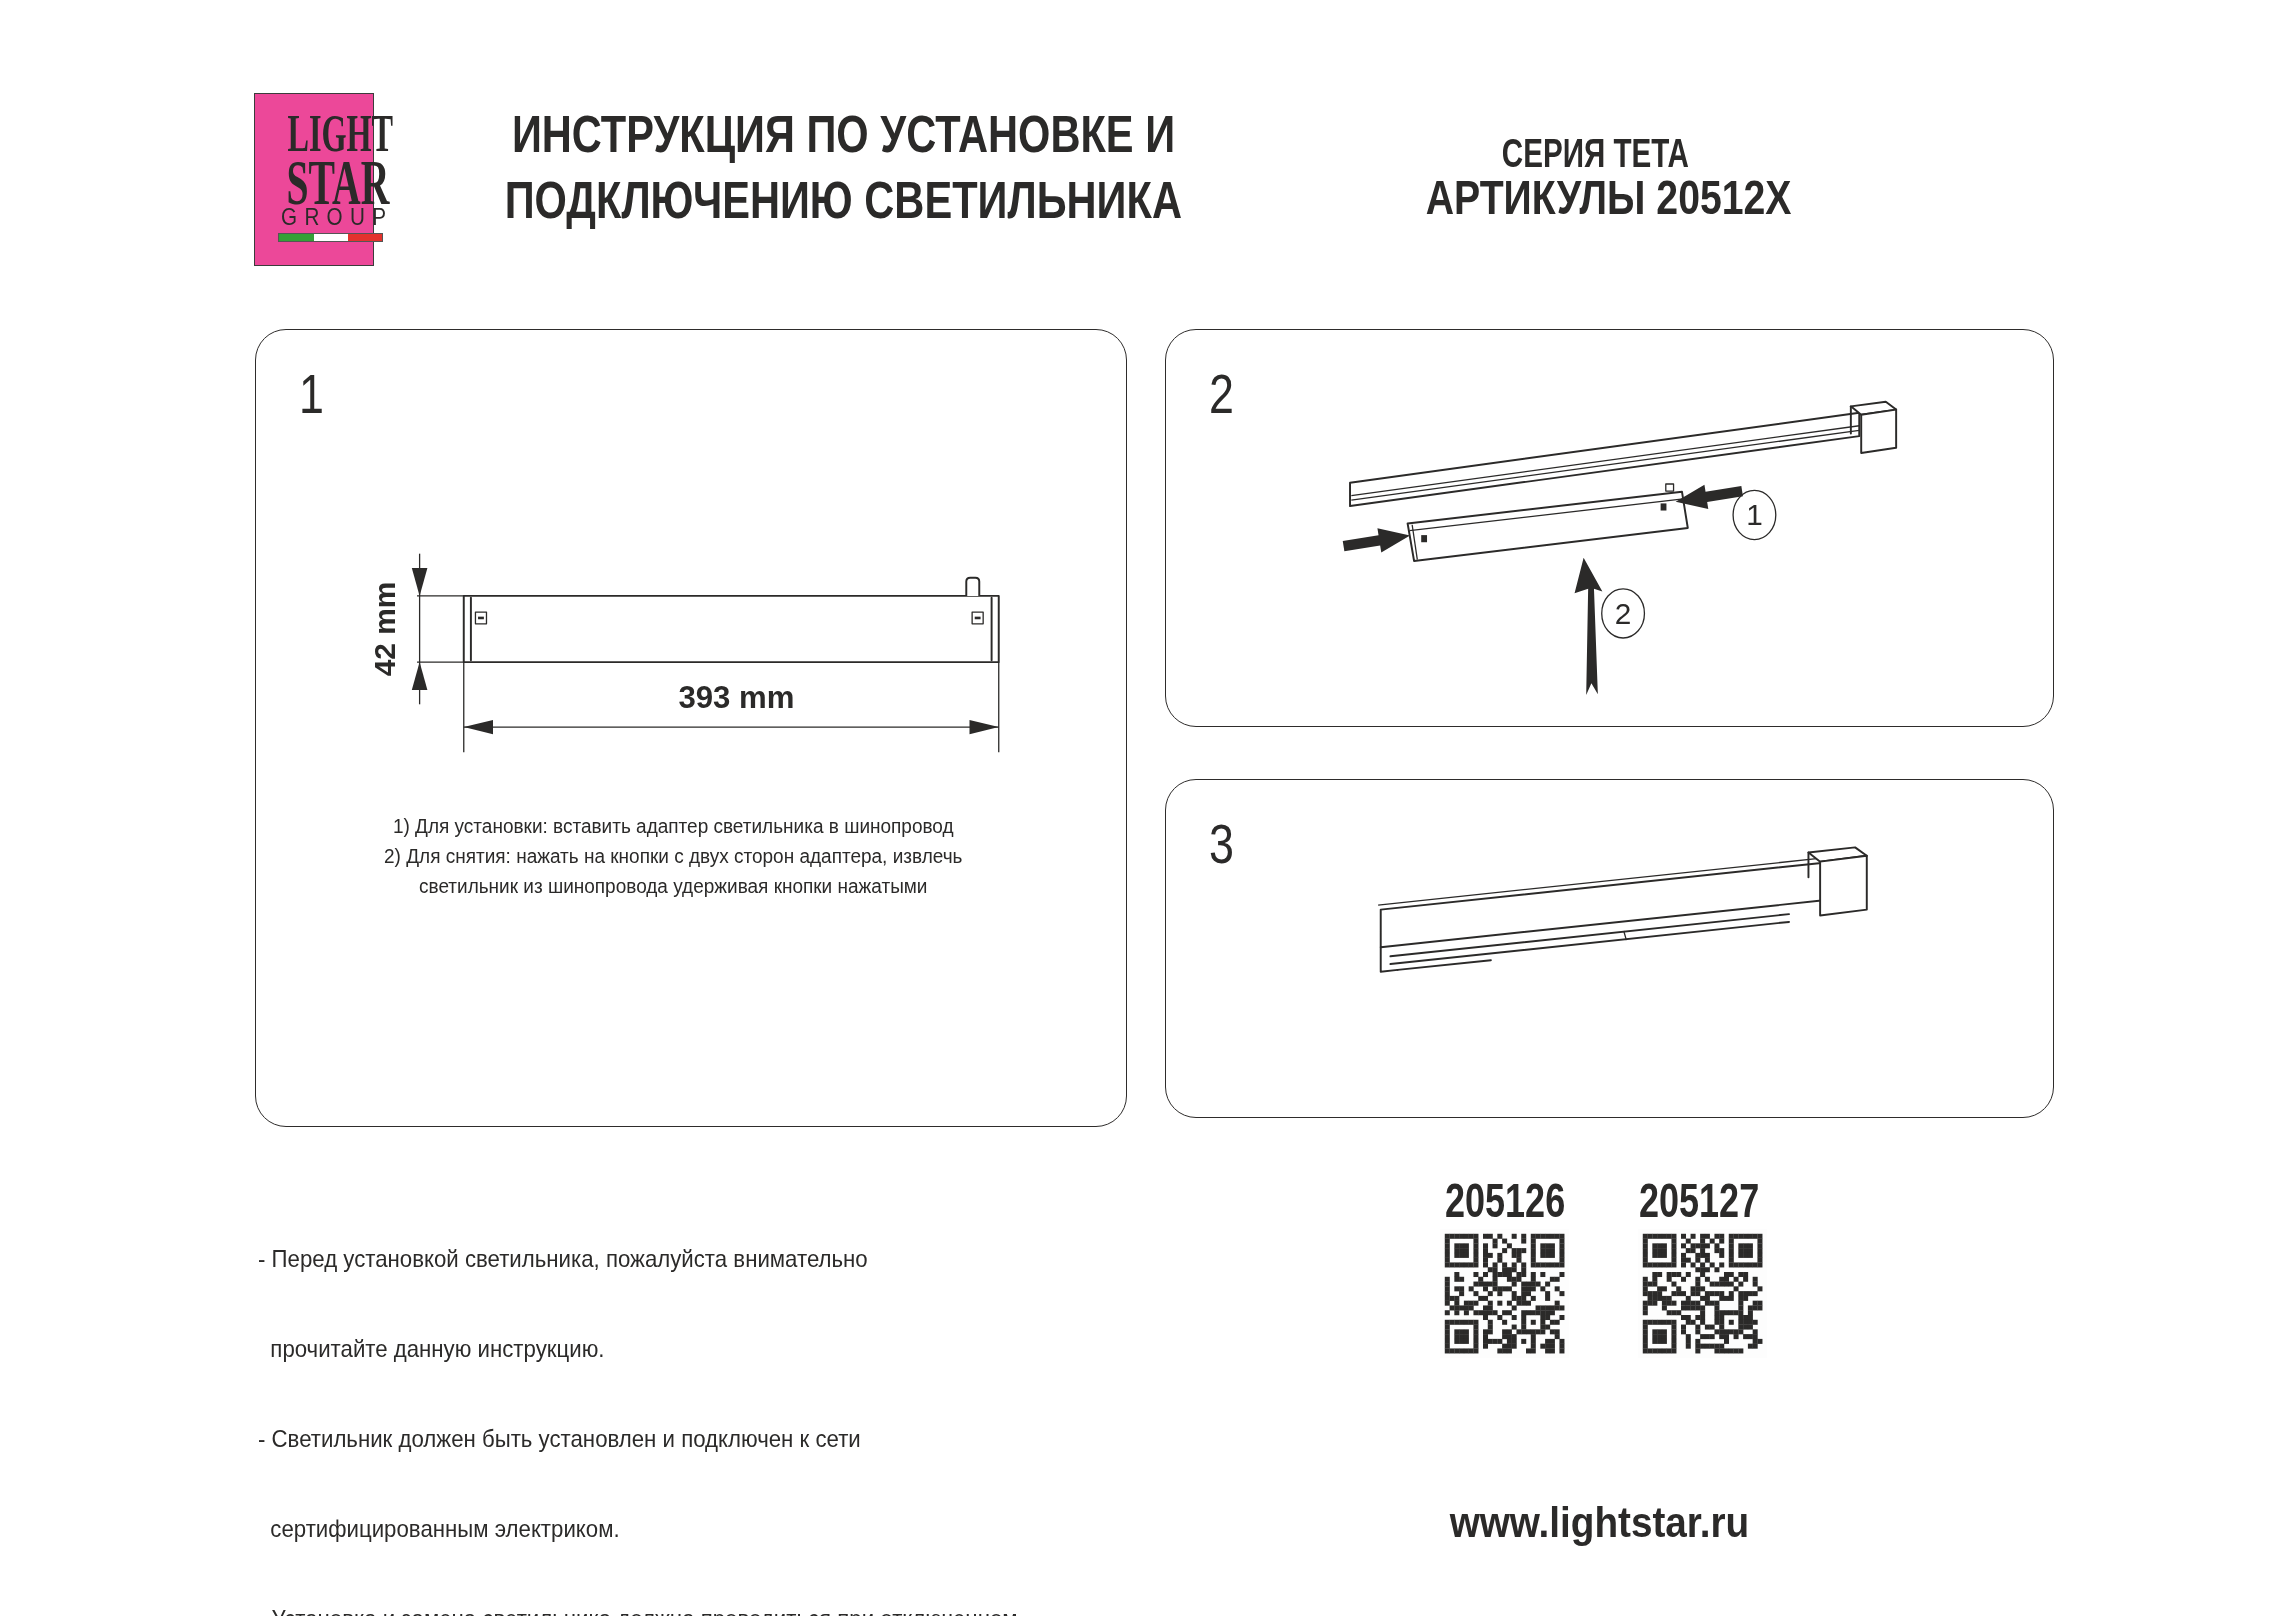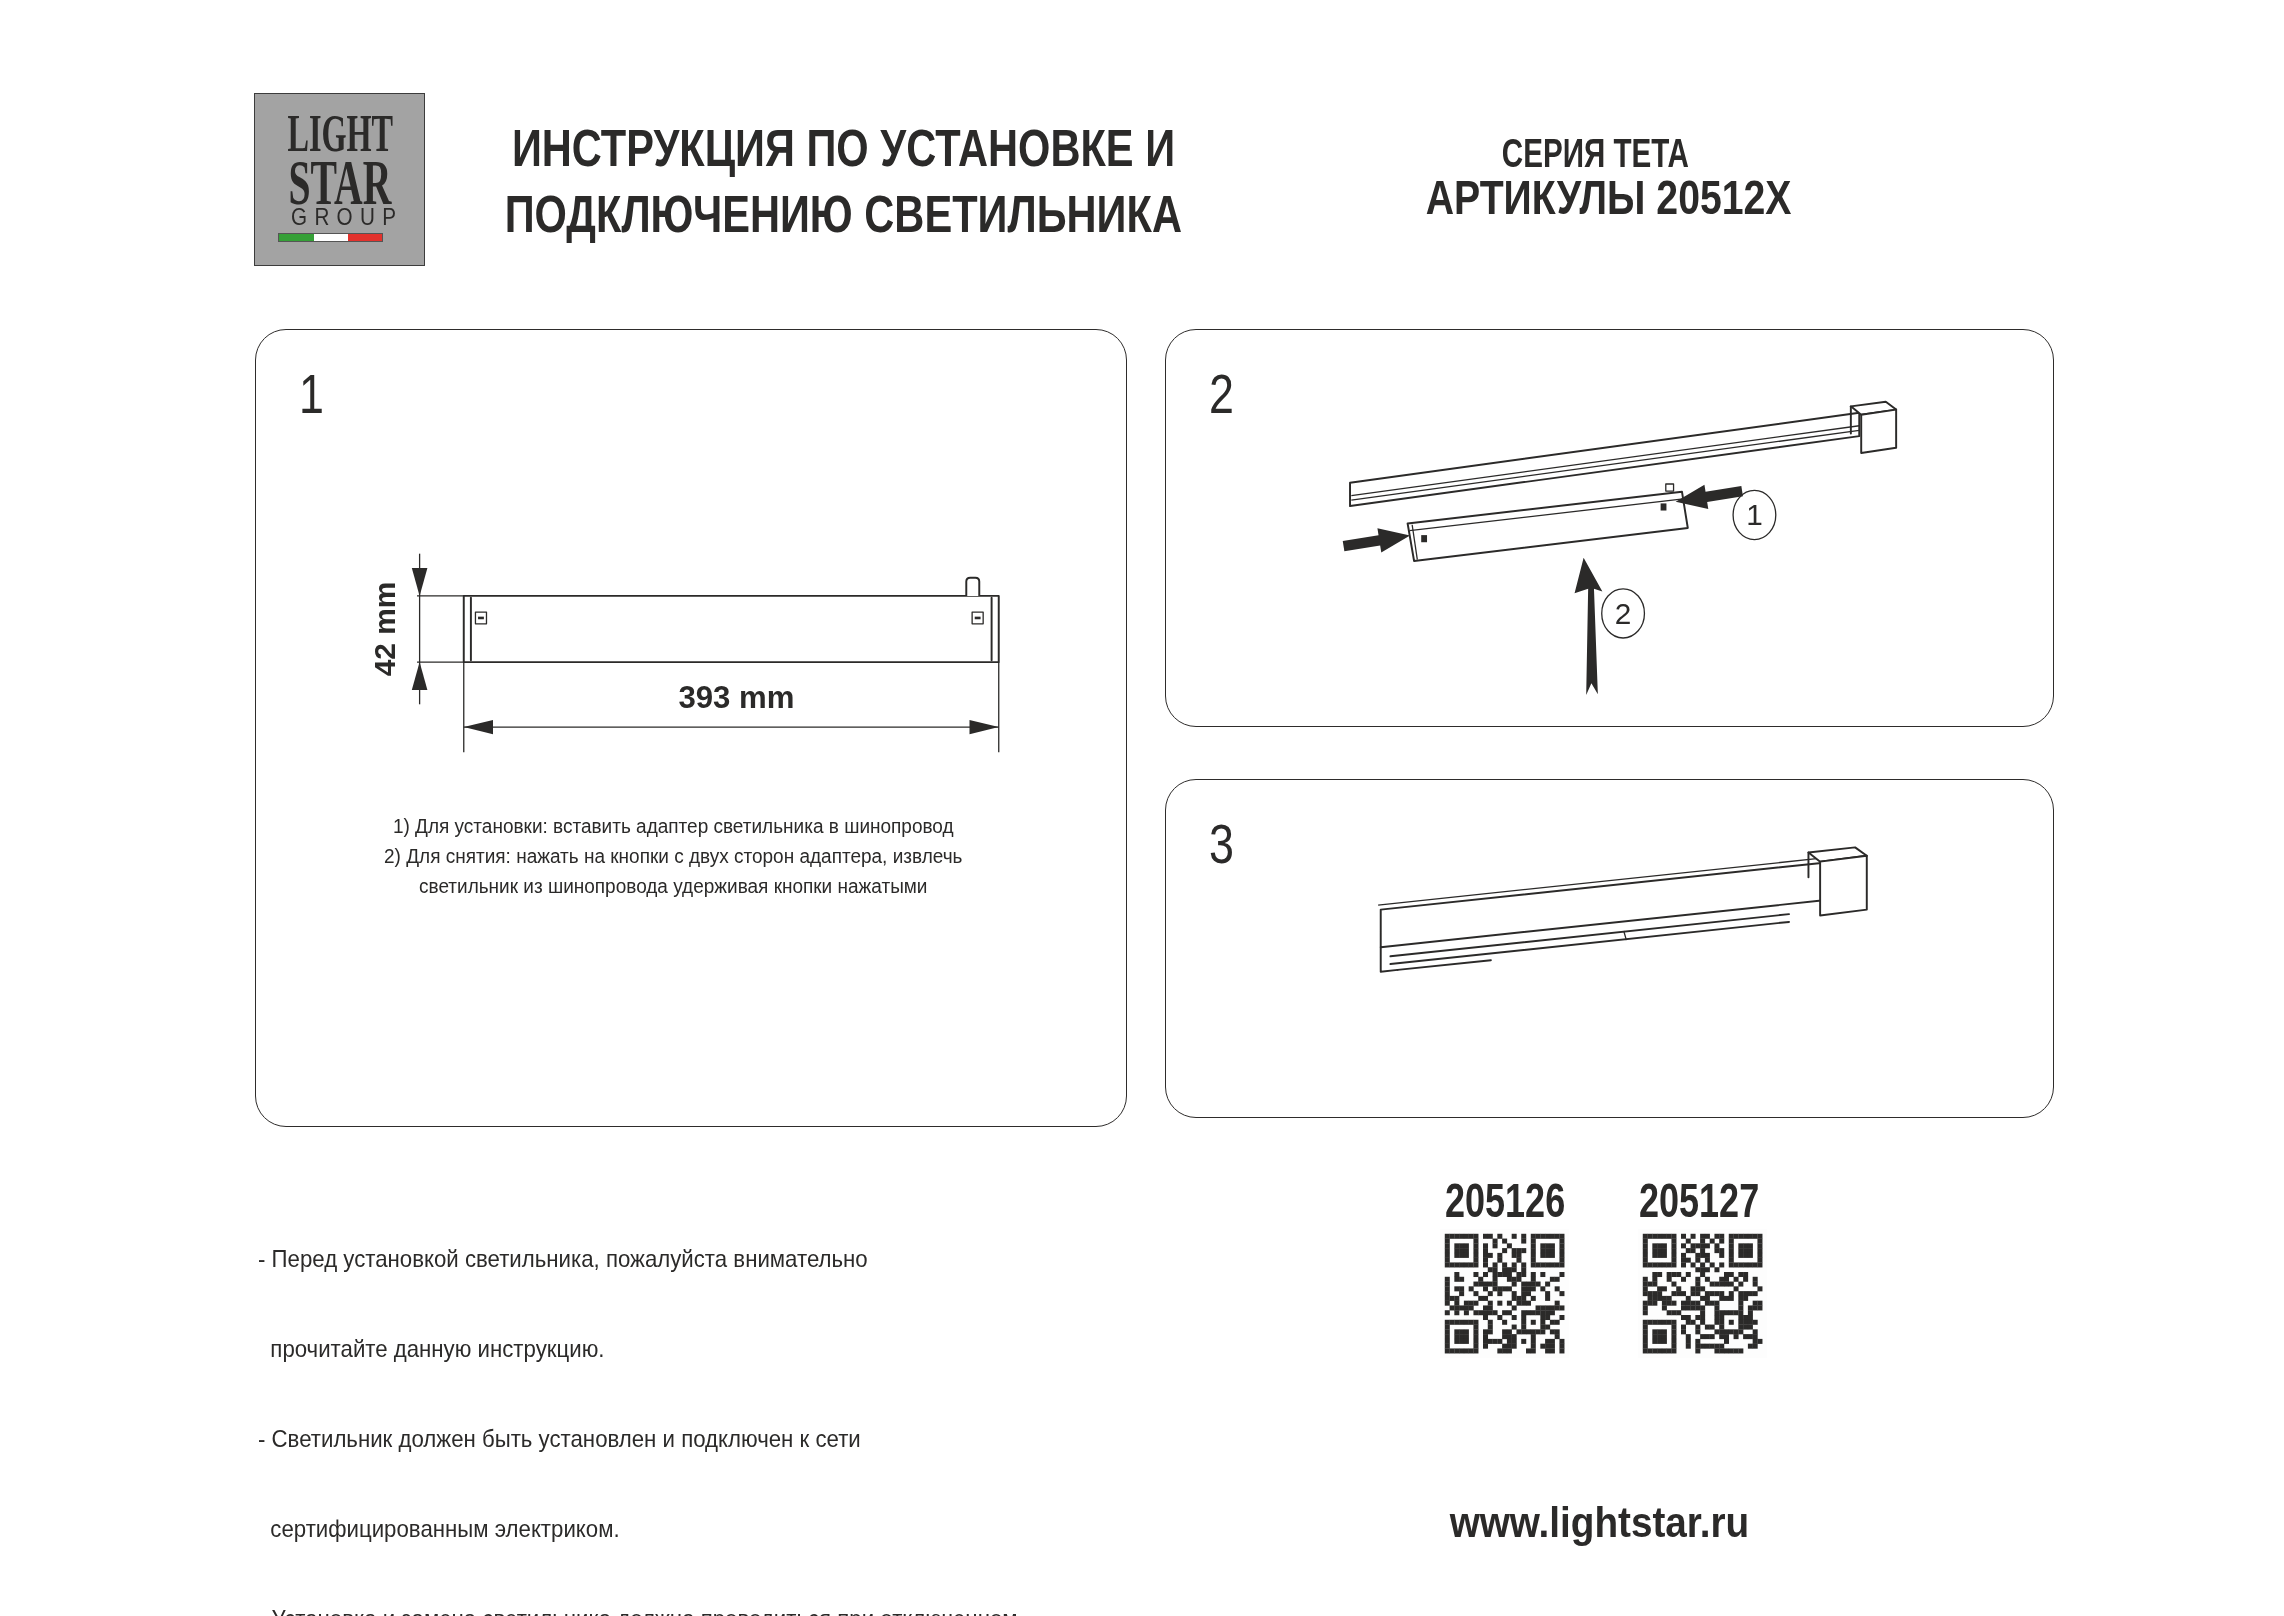--- a/index.html
+++ b/index.html
@@ -13,32 +13,32 @@
   body{
     background:#ffffff;
     font-family:"Liberation Sans", sans-serif;
     color:var(--ink);
     overflow:hidden;
     position:relative;
   }
   .abs{position:absolute;}
   
   .logo-box{
-    left:254px;top:93px;width:171px;height:173px;
-    border:1.3px solid #3c3c3c;background:#a3a3a3;
+    left:254px;top:93px;width:120px;height:173px;
+    border:1.3px solid #3c3c3c;background:#ec4899;
   }
   .logo-line{width:100%;text-align:center;line-height:1;white-space:nowrap;}
   .logo-light{top:14.3px;font-family:"Liberation Serif",serif;font-weight:bold;font-size:52px;}
   .logo-star{top:57px;font-family:"Liberation Serif",serif;font-weight:bold;font-size:64px;}
   .logo-group{top:111px;font-size:24px;letter-spacing:8.5px;text-indent:8.5px;}
   .squeeze{display:inline-block;transform:scaleX(0.62);}
   .logo-group .squeeze{transform:scaleX(0.86);}
   .flag-bar{left:23.4px;top:139px;width:105px;height:8.5px;border:0.7px solid #555;display:flex;}
   .flag-bar div{flex:1;height:100%;}
-  .doc-title{left:407px;top:115px;width:872px;text-align:center;
+  .doc-title{left:407px;top:101px;width:872px;text-align:center;
     font-weight:bold;font-size:52px;line-height:66px;color:var(--ink);white-space:nowrap;}
   .doc-title .squeeze{transform:scaleX(0.80);}
   .series-block{left:1380px;top:133px;width:430px;text-align:center;white-space:nowrap;}
   .series-label{font-weight:bold;font-size:40px;line-height:1;}
   .series-label .squeeze{transform:scaleX(0.74);}
   .articles-label{font-weight:bold;font-size:49px;line-height:1;}
   .articles-label .squeeze{transform:scaleX(0.80);}
   
   .panel{border:1.6px solid #2e2c2b;border-radius:31px;background:#fff;}
   .panel-1{left:255px;top:329px;width:872px;height:798px;}

